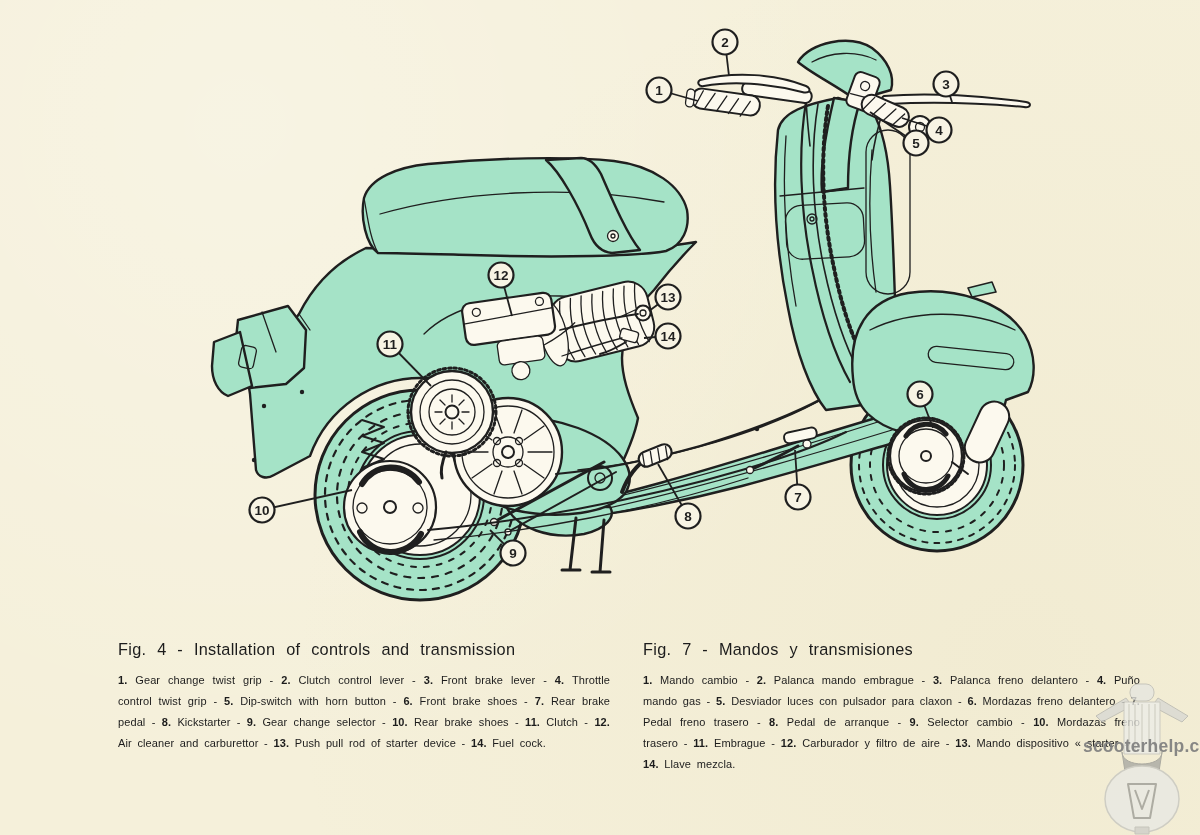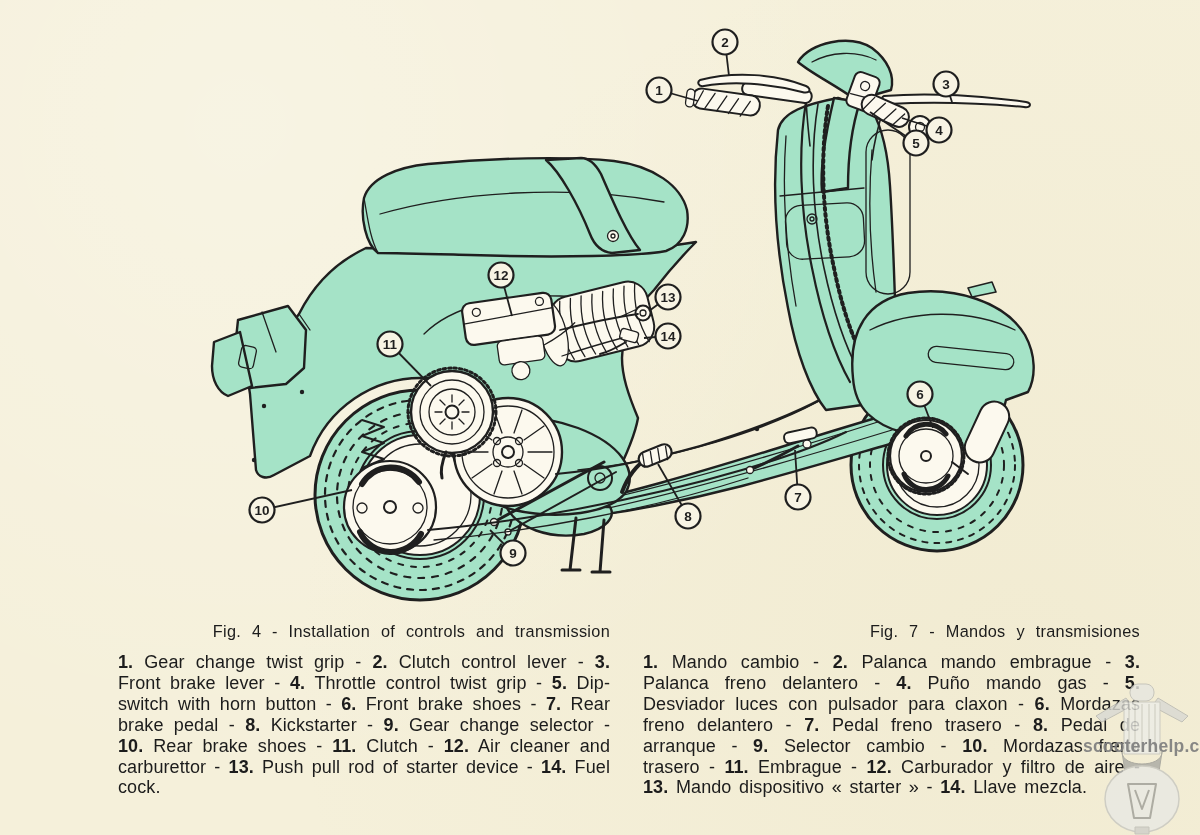--- a/index.html
+++ b/index.html
@@ -13,22 +13,22 @@
   #figure-svg{position:absolute;left:0;top:0;}
   .m{fill:var(--mint);stroke:var(--ink);stroke-width:2.4;stroke-linejoin:round;}
   .w{fill:var(--paper);stroke:var(--ink);stroke-width:2;stroke-linejoin:round;}
   .ln{fill:none;stroke:var(--ink);stroke-width:2;stroke-linecap:round;stroke-linejoin:round;}
   .thin{stroke-width:1.3;}
   .dot{fill:var(--ink);stroke:none;}
   .callout-circle{fill:#f8f4e4;stroke:var(--ink);stroke-width:2.2;}
   .callout-num{font:700 13.5px "Liberation Sans",sans-serif;fill:var(--ink);}
   .leader{stroke:var(--ink);stroke-width:1.8;fill:none;}
   .caption-col{position:absolute;color:#1c1c1c;}
-  .caption-title{text-align:right;font-size:16.3px;font-weight:400;word-spacing:6px;letter-spacing:.3px;white-space:nowrap;}
-  .caption-body{margin-top:11px;font-size:18px;line-height:20.9px;text-align:justify;word-spacing:2.5px;letter-spacing:.1px;}
+  .caption-title{text-align:left;font-size:16.3px;font-weight:400;word-spacing:6px;letter-spacing:.3px;white-space:nowrap;margin-top:18px;}
+  .caption-body{margin-top:11px;font-size:11px;line-height:20.9px;text-align:justify;word-spacing:2.5px;letter-spacing:.1px;}
   .caption-body strong{font-weight:700;}
   #col-en{left:118px;top:622px;width:492px;}
   #col-es{left:643px;top:622px;width:497px;}
   #watermark{position:absolute;left:1086px;top:664px;width:112px;height:171px;opacity:.8;pointer-events:none;}
   #watermark-text{position:absolute;left:1083px;top:736px;font-size:17.5px;font-weight:700;color:var(--wm-gray);
                   letter-spacing:.2px;opacity:.92;white-space:nowrap;}
 </style>
 </head>
 <body>
 

